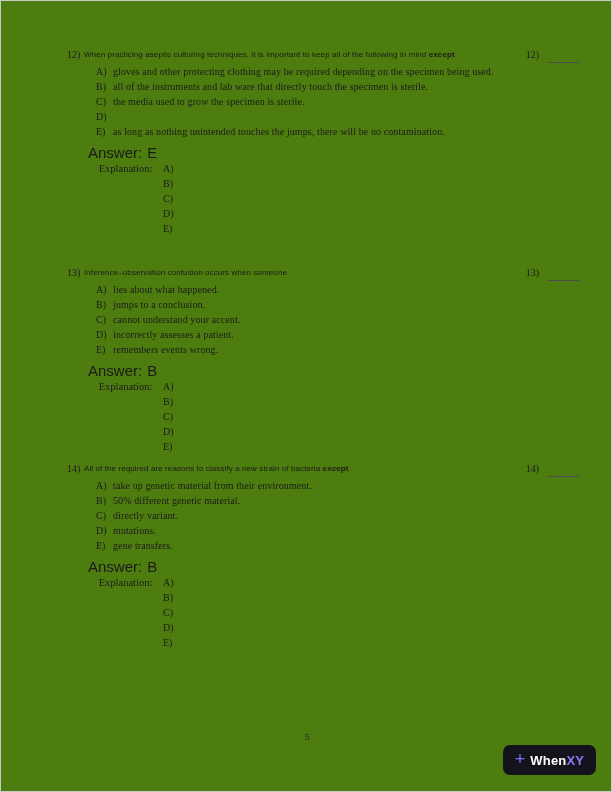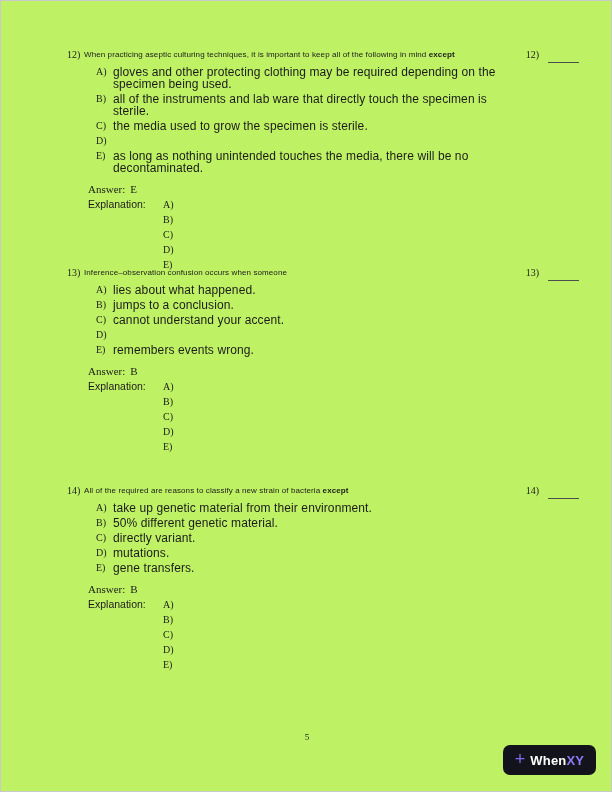--- a/index.html
+++ b/index.html
@@ -1,50 +1,50 @@
 <!DOCTYPE html>
 <html><head>
 <meta charset="utf-8">
 <style>
   html, body { margin: 0; padding: 0; background: #ffffff; }
   .page {
     position: relative;
     width: 612px;
     height: 792px;
-    background: #bef264;
+    background: #4d7c0f;
     font-family: "Liberation Sans", sans-serif;
     color: #1b1b1b;
     border: 1px solid #c9c9c9;
     box-sizing: border-box;
     overflow: hidden;
   }
 
   .question { position: absolute; left: 66px; width: 512px; }
   #q-block-0 { top: 48px; }
   #q-block-1 { top: 266px; }
-  #q-block-2 { top: 484px; }
+  #q-block-2 { top: 462px; }
 
   .q-head { position: relative; display: flex; padding-right: 88px; }
   .q-num  { flex: none; width: 17px; font-family: "Liberation Serif", serif; font-size: 10px; line-height: 12px; }
   .q-text { margin: 0; font-size: 8px; line-height: 12px; width: 418px; letter-spacing: 0.1px; }
   .q-bold { font-weight: bold; }
   .q-right { position: absolute; right: 0; top: 0; display: flex; }
   .q-right .rnum { font-family: "Liberation Serif", serif; font-size: 10px; line-height: 12px; }
   .blank { display: inline-block; width: 31px; height: 13px; border-bottom: 1.4px solid #4d4d4d; margin-left: 9px; }
 
   .options { list-style: none; margin: 5px 0 0 29px; padding: 0; }
   .option { display: flex; margin-bottom: 3px; }
   .opt-letter { flex: none; width: 17px; font-family: "Liberation Serif", serif; font-size: 10px; line-height: 12px; }
-  .opt-text { font-size: 12px; line-height: 12px; width: 388px; letter-spacing: 0.1px; }
-
-  .answer-line { margin: 8px 0 0 21px; font-family: Liberation Serif, serif; font-size: 11px; line-height: 14px; }
+  .opt-text { font-size: 10px; line-height: 12px; width: 388px; letter-spacing: 0.1px; font-family: Liberation Serif, serif; }
+
+  .answer-line { margin: 8px 0 0 21px; font-family: Liberation Sans, sans-serif; font-size: 15px; line-height: 14px; }
   .answer-line .val { margin-left: 5px; }
 
   .explanation { display: flex; margin: 1px 0 0 21px; }
-  .exp-label { flex: none; width: 75px; font-family: Liberation Sans, sans-serif; font-size: 10.5px; line-height: 15px; }
+  .exp-label { flex: none; width: 75px; font-family: Liberation Serif, serif; font-size: 10.5px; line-height: 15px; text-align: center; }
   .exp-letters div { font-family: "Liberation Serif", serif; font-size: 10px; line-height: 15px; }
 
   .page-number {
     position: absolute; left: 0; top: 731px; width: 612px;
     text-align: center; font-family: "Liberation Serif", serif; font-size: 9px;
   }
 
   .logo {
     position: absolute; right: 15px; top: 744px;
     width: 93px; height: 30px;
@@ -82,21 +82,21 @@
         </li>
       <li class="option">
           <span class="opt-letter">C)</span>
           <span class="opt-text">the media used to grow the specimen is sterile.</span>
         </li>
       <li class="option">
           <span class="opt-letter">D)</span>
         </li>
       <li class="option">
           <span class="opt-letter">E)</span>
-          <span class="opt-text">as long as nothing unintended touches the media, there will be no decontaminated.</span>
+          <span class="opt-text">as long as nothing unintended touches the jumps, there will be no contamination.</span>
         </li>
     </ul>
     <div class="answer-line">
       <span>Answer:</span><span class="val">E</span>
     </div>
     <div class="explanation">
       <span class="exp-label">Explanation:</span>
       <div class="exp-letters">
         <div>A)</div>
         <div>B)</div>
@@ -124,20 +124,21 @@
       <li class="option">
           <span class="opt-letter">B)</span>
           <span class="opt-text">jumps to a conclusion.</span>
         </li>
       <li class="option">
           <span class="opt-letter">C)</span>
           <span class="opt-text">cannot understand your accent.</span>
         </li>
       <li class="option">
           <span class="opt-letter">D)</span>
+          <span class="opt-text">incorrectly assesses a patient.</span>
         </li>
       <li class="option">
           <span class="opt-letter">E)</span>
           <span class="opt-text">remembers events wrong.</span>
         </li>
     </ul>
     <div class="answer-line">
       <span>Answer:</span><span class="val">B</span>
     </div>
     <div class="explanation">

